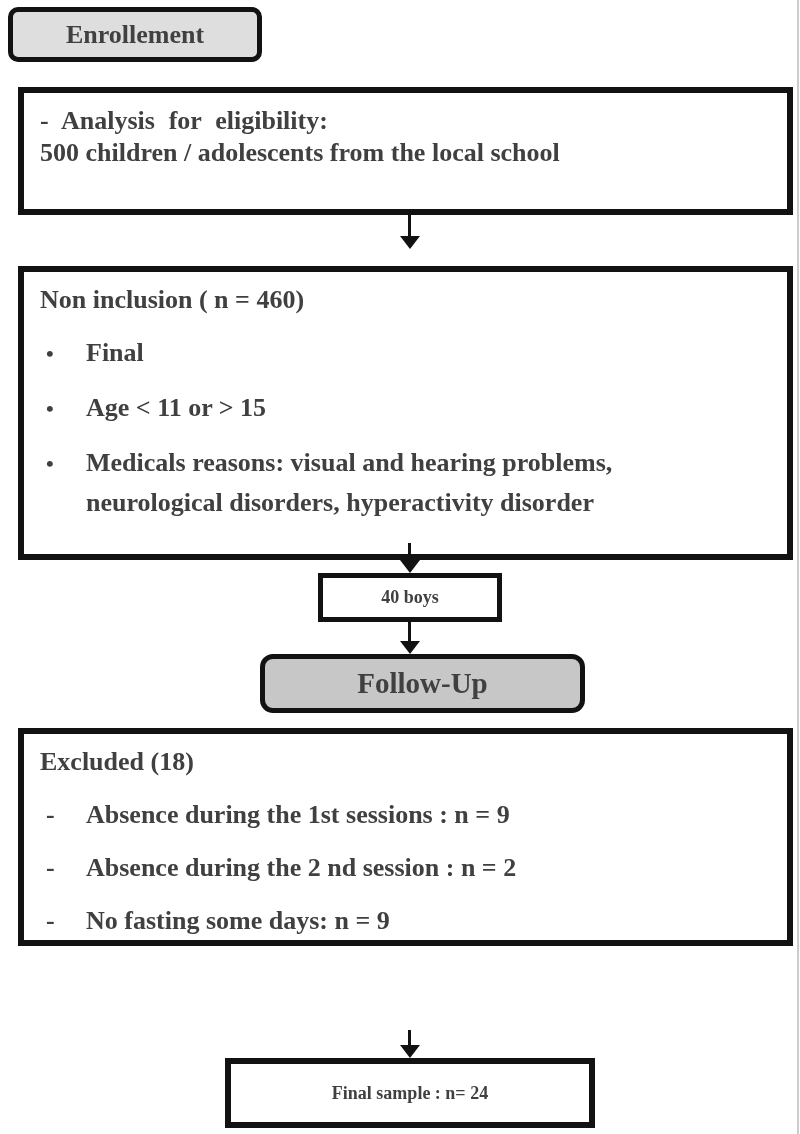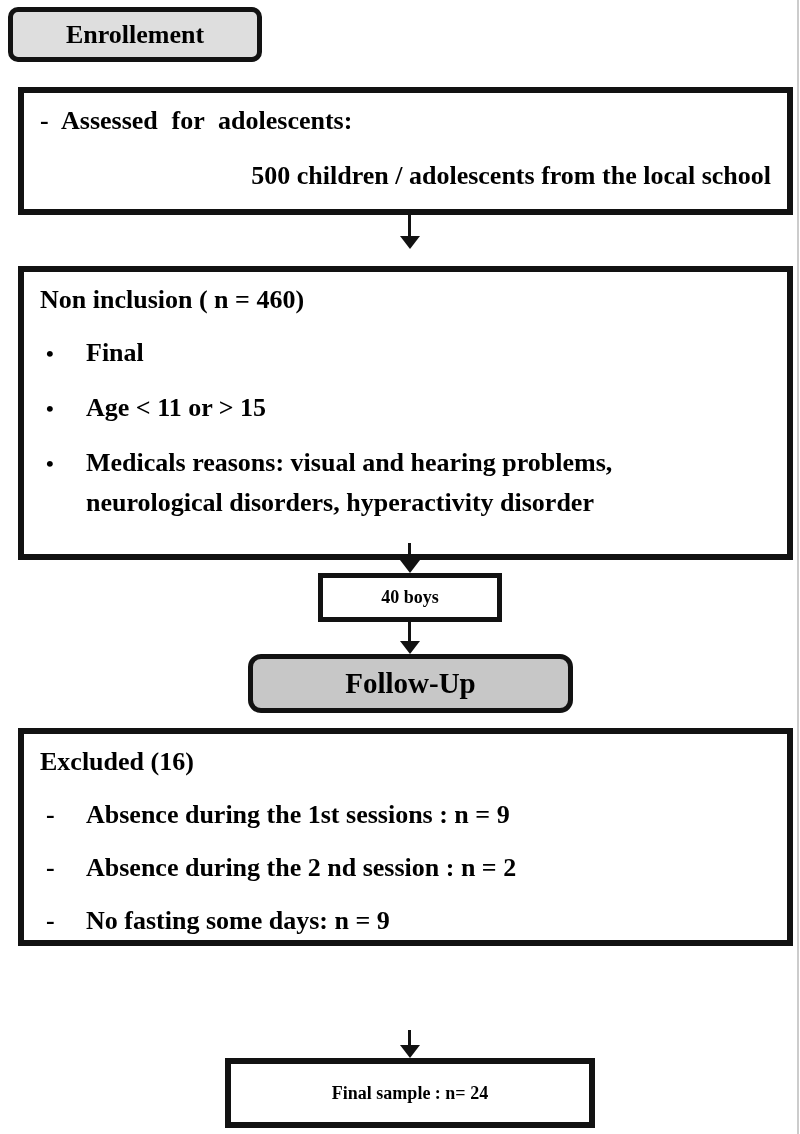--- a/index.html
+++ b/index.html
@@ -7,21 +7,21 @@
     padding: 0;
     background: #ffffff;
   }
   .stage {
     position: relative;
     width: 800px;
     height: 1134px;
     background: #ffffff;
     font-family: "Liberation Serif", "DejaVu Serif", serif;
     font-weight: bold;
-    color: #000000;
+    color: #404040;
     overflow: hidden;
   }
   .box {
     position: absolute;
     box-sizing: border-box;
     border: 5px solid #121212;
     background: #ffffff;
   }
   .big {
     border-width: 6px;
@@ -45,22 +45,20 @@
     font-size: 26px;
   }
   .pad {
     padding: 10px 16px 0 16px;
   }
   .line1 {
     margin-top: 2px;
     word-spacing: 0.28em;
   }
   .line2 {
-    margin-top: 23px;
-    text-align: right;
   }
   .list-title {
     margin-top: 2px;
   }
   .item {
     display: flex;
     margin-top: 21px;
   }
   .marker {
     flex: 0 0 46px;
@@ -108,21 +106,21 @@
 </head>
 <body>
 
 <div class="stage">
 
   <div class="box enroll center" style="left:8px; top:7px; width:254px; height:55px;">
     <span>Enrollement</span>
   </div>
 
   <div class="box big pad" style="left:18px; top:87px; width:775px; height:128px;">
-    <div class="line1">- Assessed for adolescents:</div>
+    <div class="line1">- Analysis for eligibility:</div>
     <div class="line2">500 children / adolescents from the local school</div>
   </div>
 
   <div class="arrow" style="left:400px; top:215px; height:34px;">
     <div class="arrow-line"></div>
     <div class="arrow-head"></div>
   </div>
 
   <div class="box big pad" style="left:18px; top:266px; width:775px; height:294px;">
     <div class="list-title">Non inclusion ( n = 460)</div>
@@ -148,26 +146,26 @@
 
   <div class="box center" style="left:318px; top:573px; width:184px; height:49px; font-size:18px;">
     <span>40 boys</span>
   </div>
 
   <div class="arrow" style="left:400px; top:622px; height:32px;">
     <div class="arrow-line"></div>
     <div class="arrow-head"></div>
   </div>
 
-  <div class="box pill center" style="left:248px; top:654px; width:325px; height:59px;">
+  <div class="box pill center" style="left:260px; top:654px; width:325px; height:59px;">
     <span>Follow-Up</span>
   </div>
 
   <div class="box big pad" style="left:18px; top:728px; width:775px; height:218px;">
-    <div class="list-title">Excluded (16)</div>
+    <div class="list-title">Excluded (18)</div>
     <div class="item">
       <span class="marker dash">-</span>
       <span>Absence during the 1st sessions : n = 9</span>
     </div>
     <div class="item">
       <span class="marker dash">-</span>
       <span>Absence during the 2 nd session : n = 2</span>
     </div>
     <div class="item">
       <span class="marker dash">-</span>

